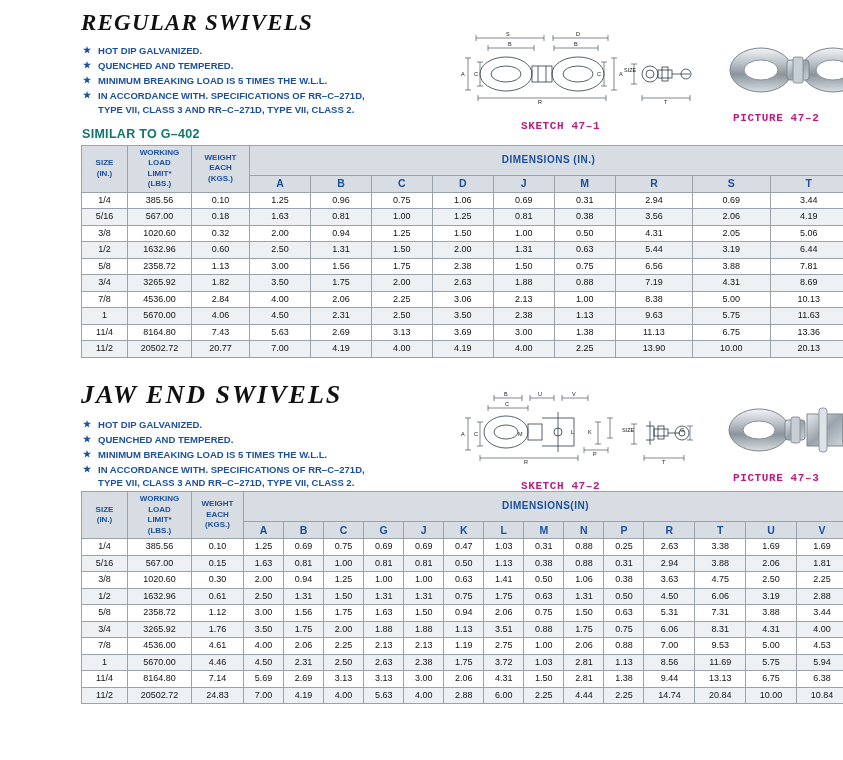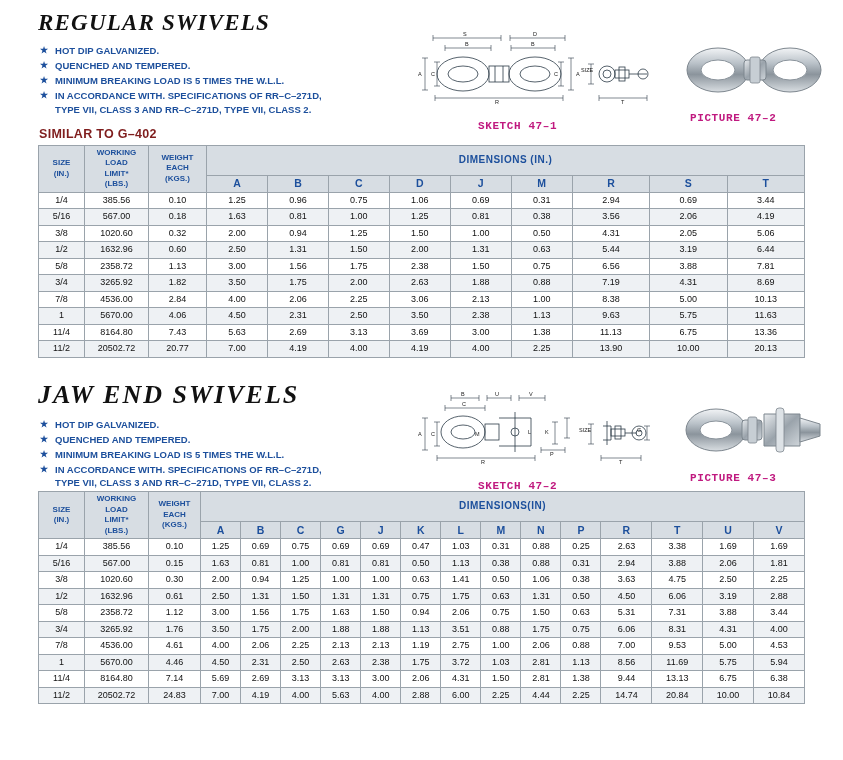--- a/index.html
+++ b/index.html
@@ -5,21 +5,21 @@
   * { box-sizing: border-box; }
   html, body { margin: 0; padding: 0; }
   body {
     width: 843px;
     height: 760px;
     background: #ffffff;
     font-family: "Liberation Sans", sans-serif;
     color: #1a1a1a;
     overflow: hidden;
   }
-  .page { position: relative; width: 843px; height: 608px; }
+  .page { position: relative; width: 843px; height: 608px; padding-left: 43px; }
 
   .section { position: relative; }
 
   h1.title {
     font-family: "Liberation Serif", serif;
     font-style: italic;
     font-weight: bold;
     font-size: 23px;
     letter-spacing: 1.2px;
     color: #111;
@@ -45,21 +45,21 @@
     color: #1c4f9c;
     font-size: 9px;
     margin-right: 7px;
     line-height: 13.5px;
   }
   .bullets li .btxt { white-space: pre-line; }
 
   .similar {
     font-size: 12.5px;
     font-weight: bold;
-    color: #7f1d1d;
+    color: #0f766e;
     padding: 9px 0 4px 39px;
     letter-spacing: .3px;
   }
 
   
   .figs {
     position: absolute;
     top: 28px;
     left: 415px;
     width: 420px;

